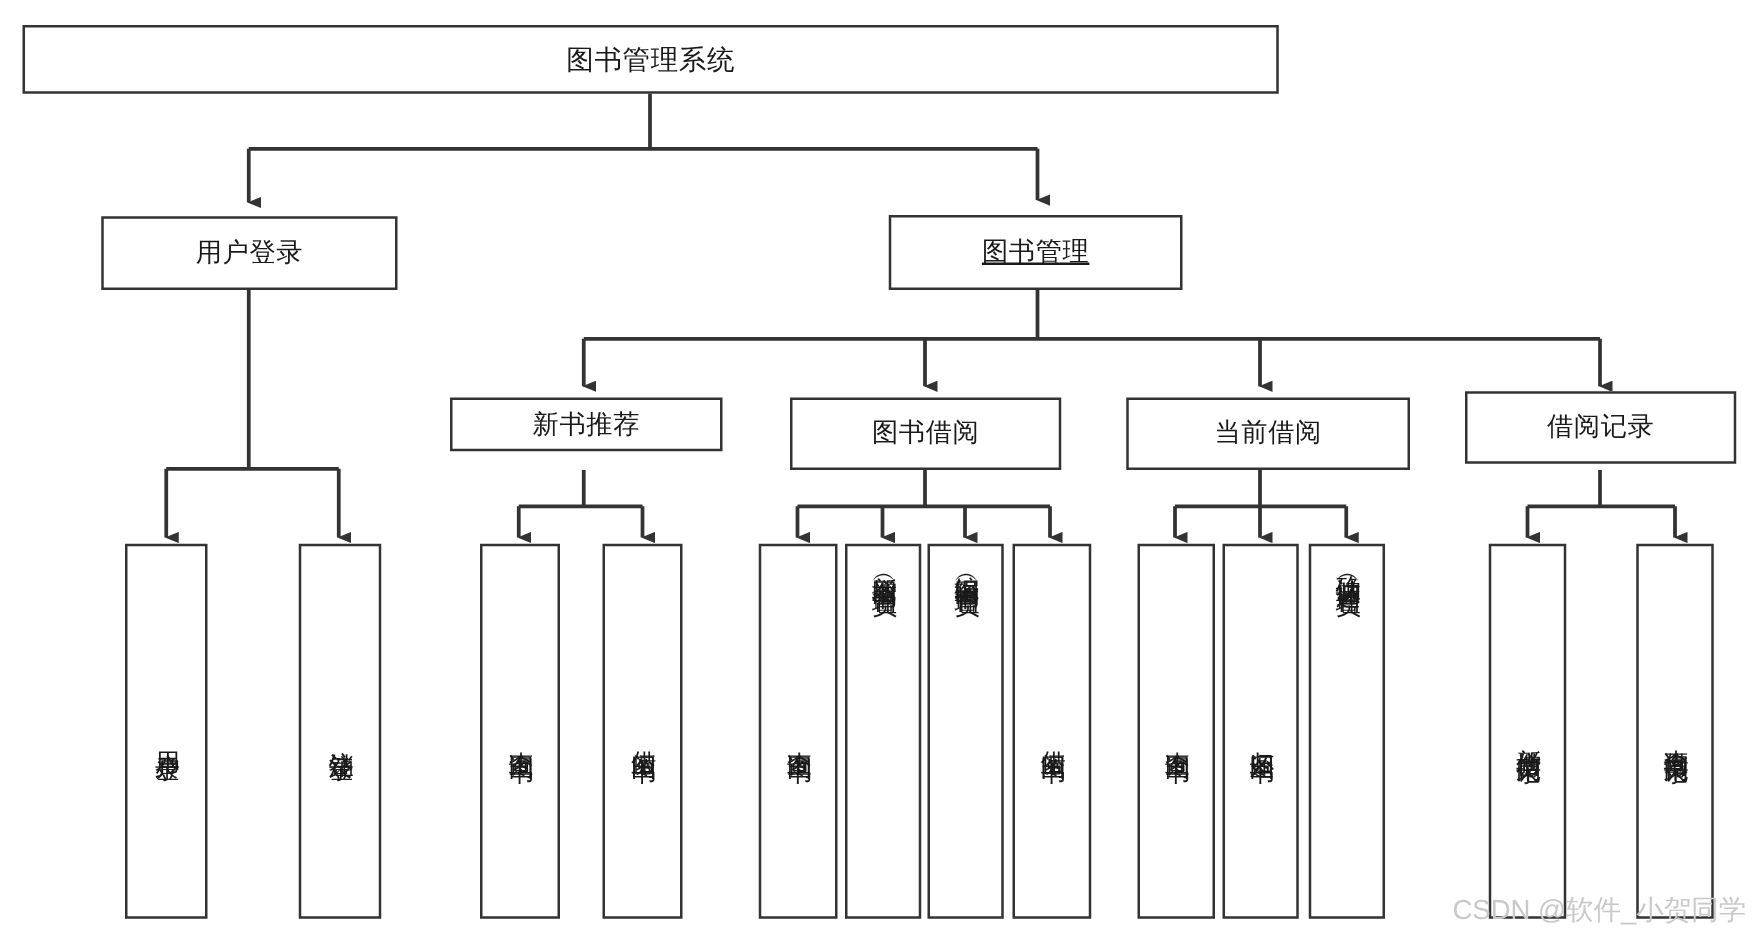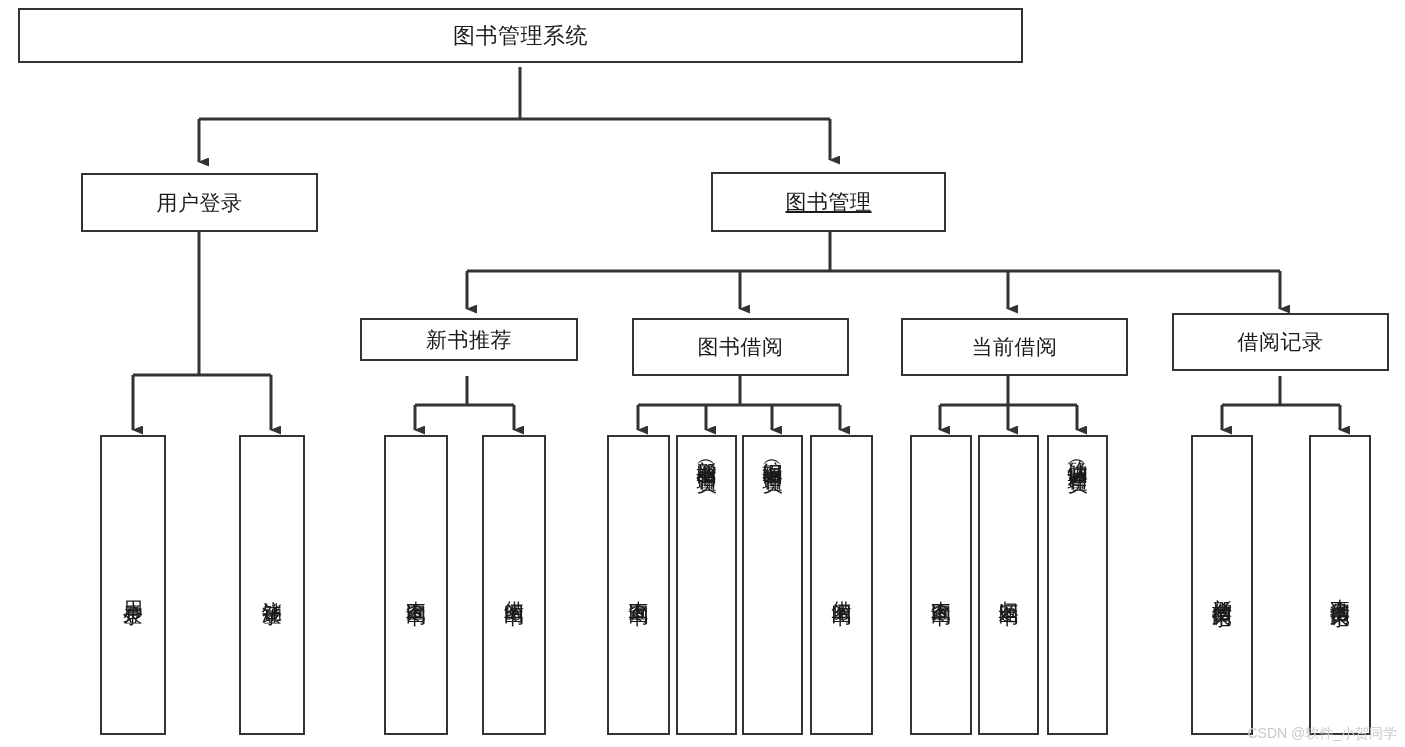--- a/index.html
+++ b/index.html
@@ -64,21 +64,21 @@
     letter-spacing: 2px;
     white-space: nowrap;
   }
   .node.vert.tall-text {
     align-items: flex-start;
   }
   .watermark {
     position: absolute;
     right: 8px;
     bottom: 4px;
-    font-size: 14px;
+    font-size: 22px;
     color: #c9c9c9;
     white-space: nowrap;
     user-select: none;
   }
 </style>
 </head>
 <body>
 
 <div id="diagram-root">
 
@@ -141,21 +141,21 @@
     </g>
 
     <g stroke="#333333" stroke-width="3" fill="none">
       <path d="M 1280 376 L 1280 405"></path>
       <path d="M 1222 405 L 1340 405"></path>
       <path d="M 1222 405 L 1222 430" marker-end="url(#arrowhead)"></path>
       <path d="M 1340 405 L 1340 430" marker-end="url(#arrowhead)"></path>
     </g>
   </svg>
 
-  <div class="node horiz root" style="left:18px; top:8px; width:1005px; height:55px;">
+  <div class="node horiz root" style="left:18px; top:20px; width:1005px; height:55px;">
     <span class="node-label">图书管理系统</span>
   </div>
 
   <div class="node horiz" style="left:81px; top:173px; width:237px; height:59px;">
     <span class="node-label">用户登录</span>
   </div>
 
   <div class="node horiz" style="left:711px; top:172px; width:235px; height:60px;text-decoration:underline;">
     <span class="node-label">图书管理</span>
   </div>

